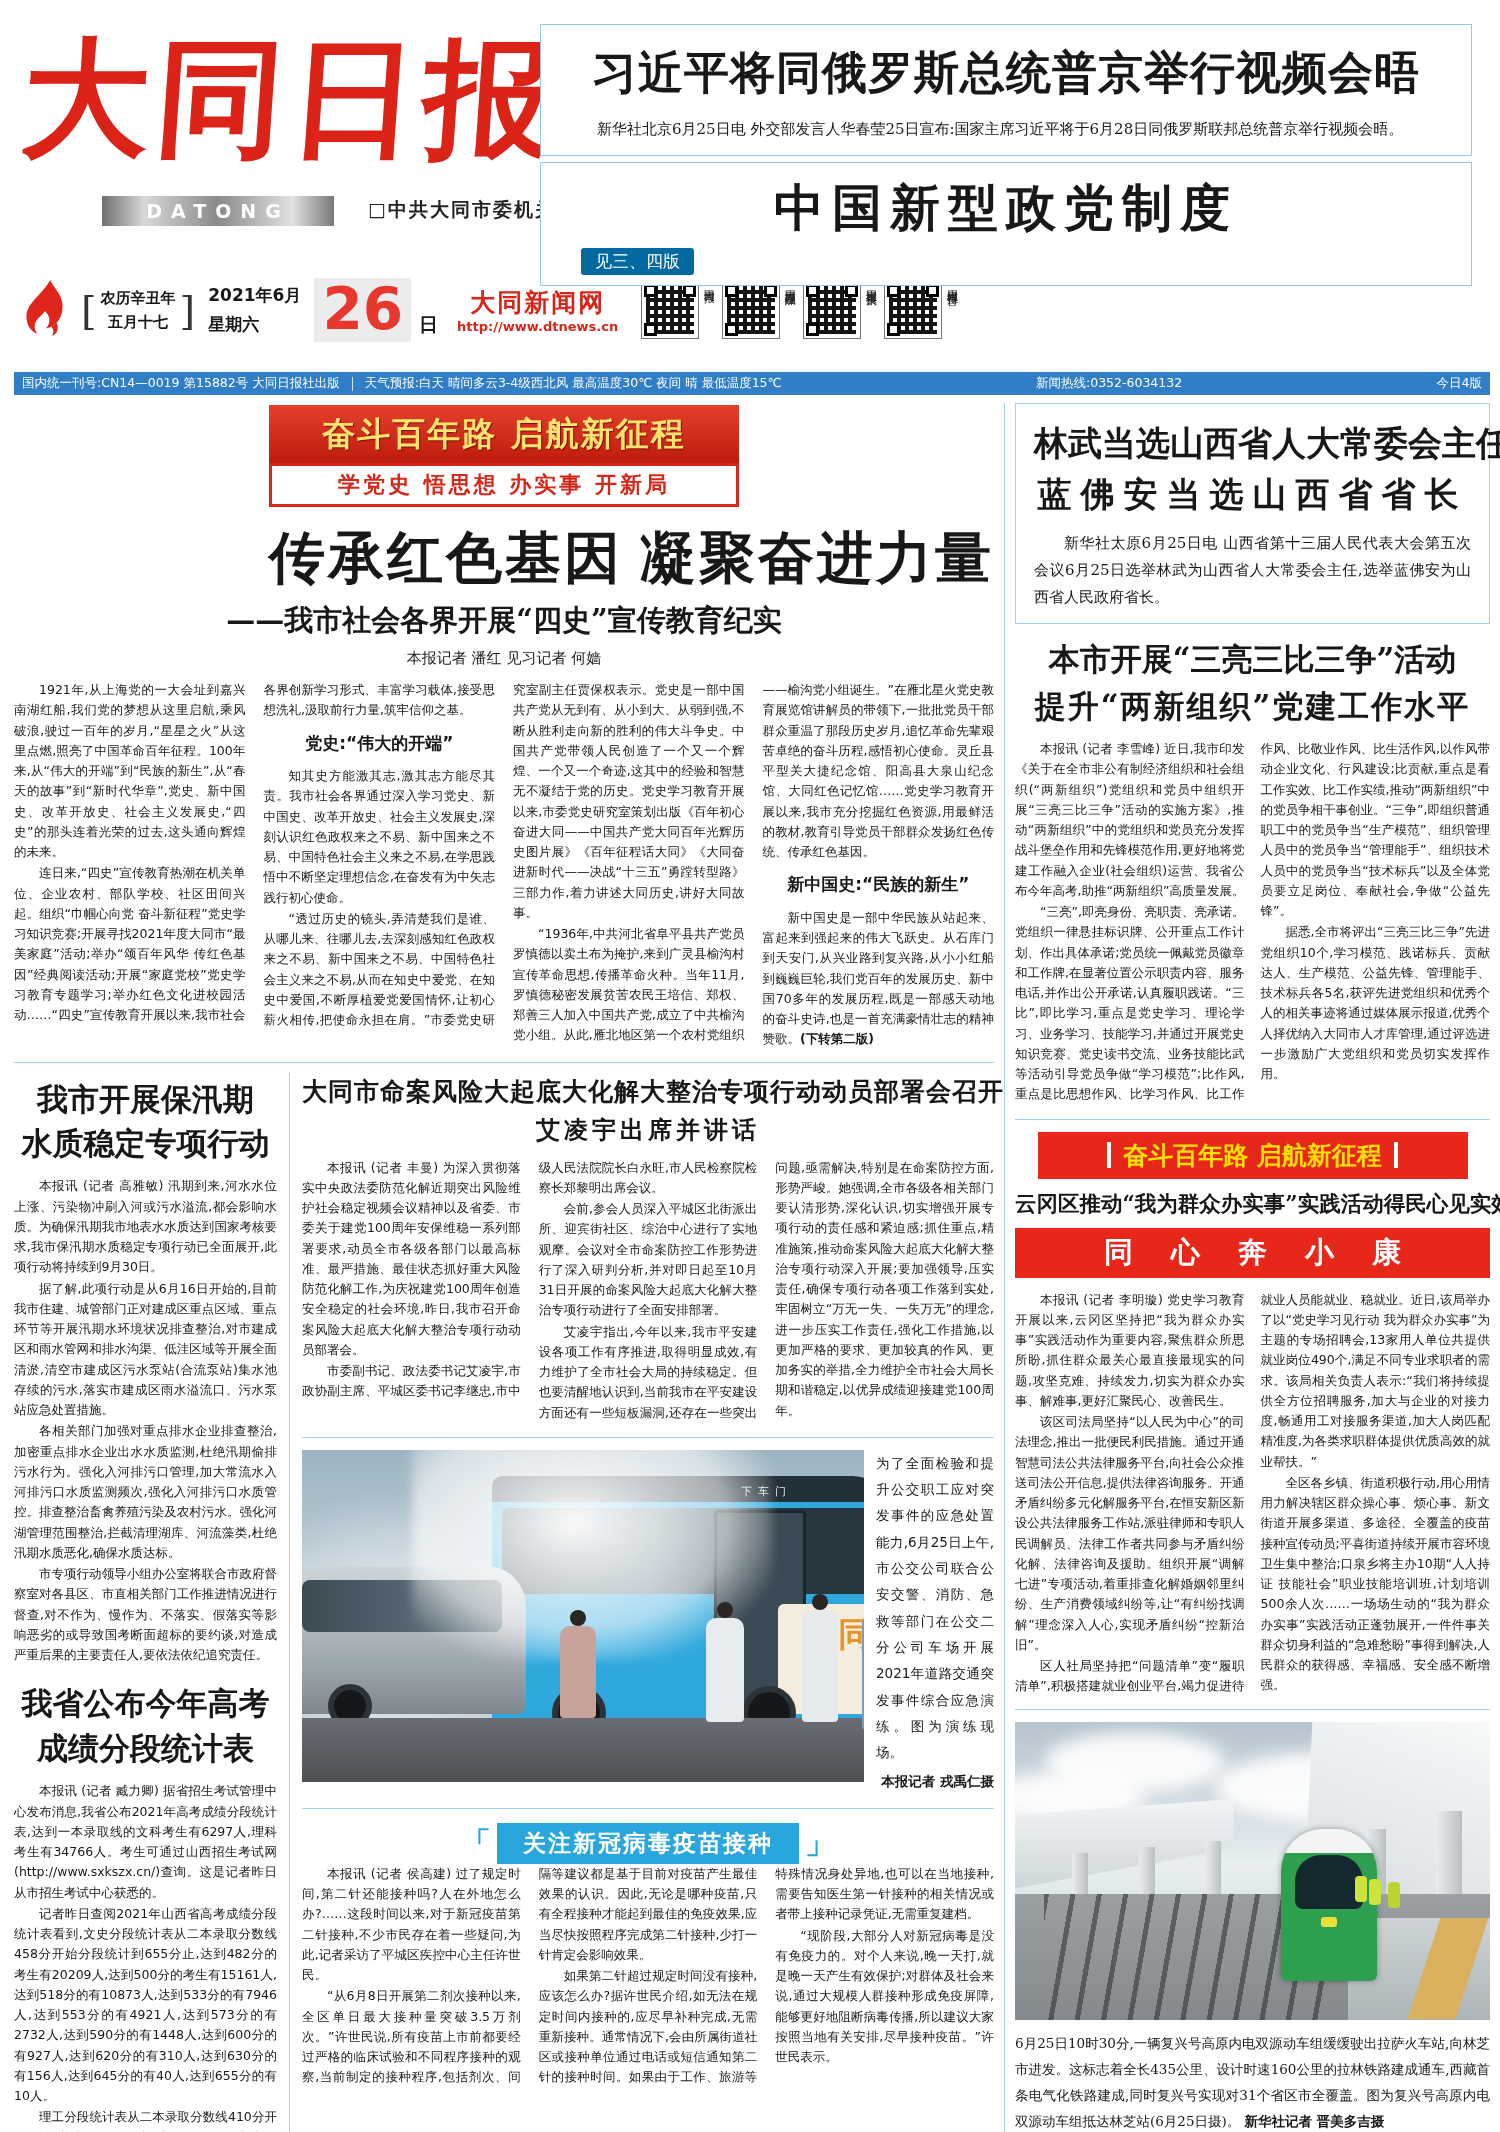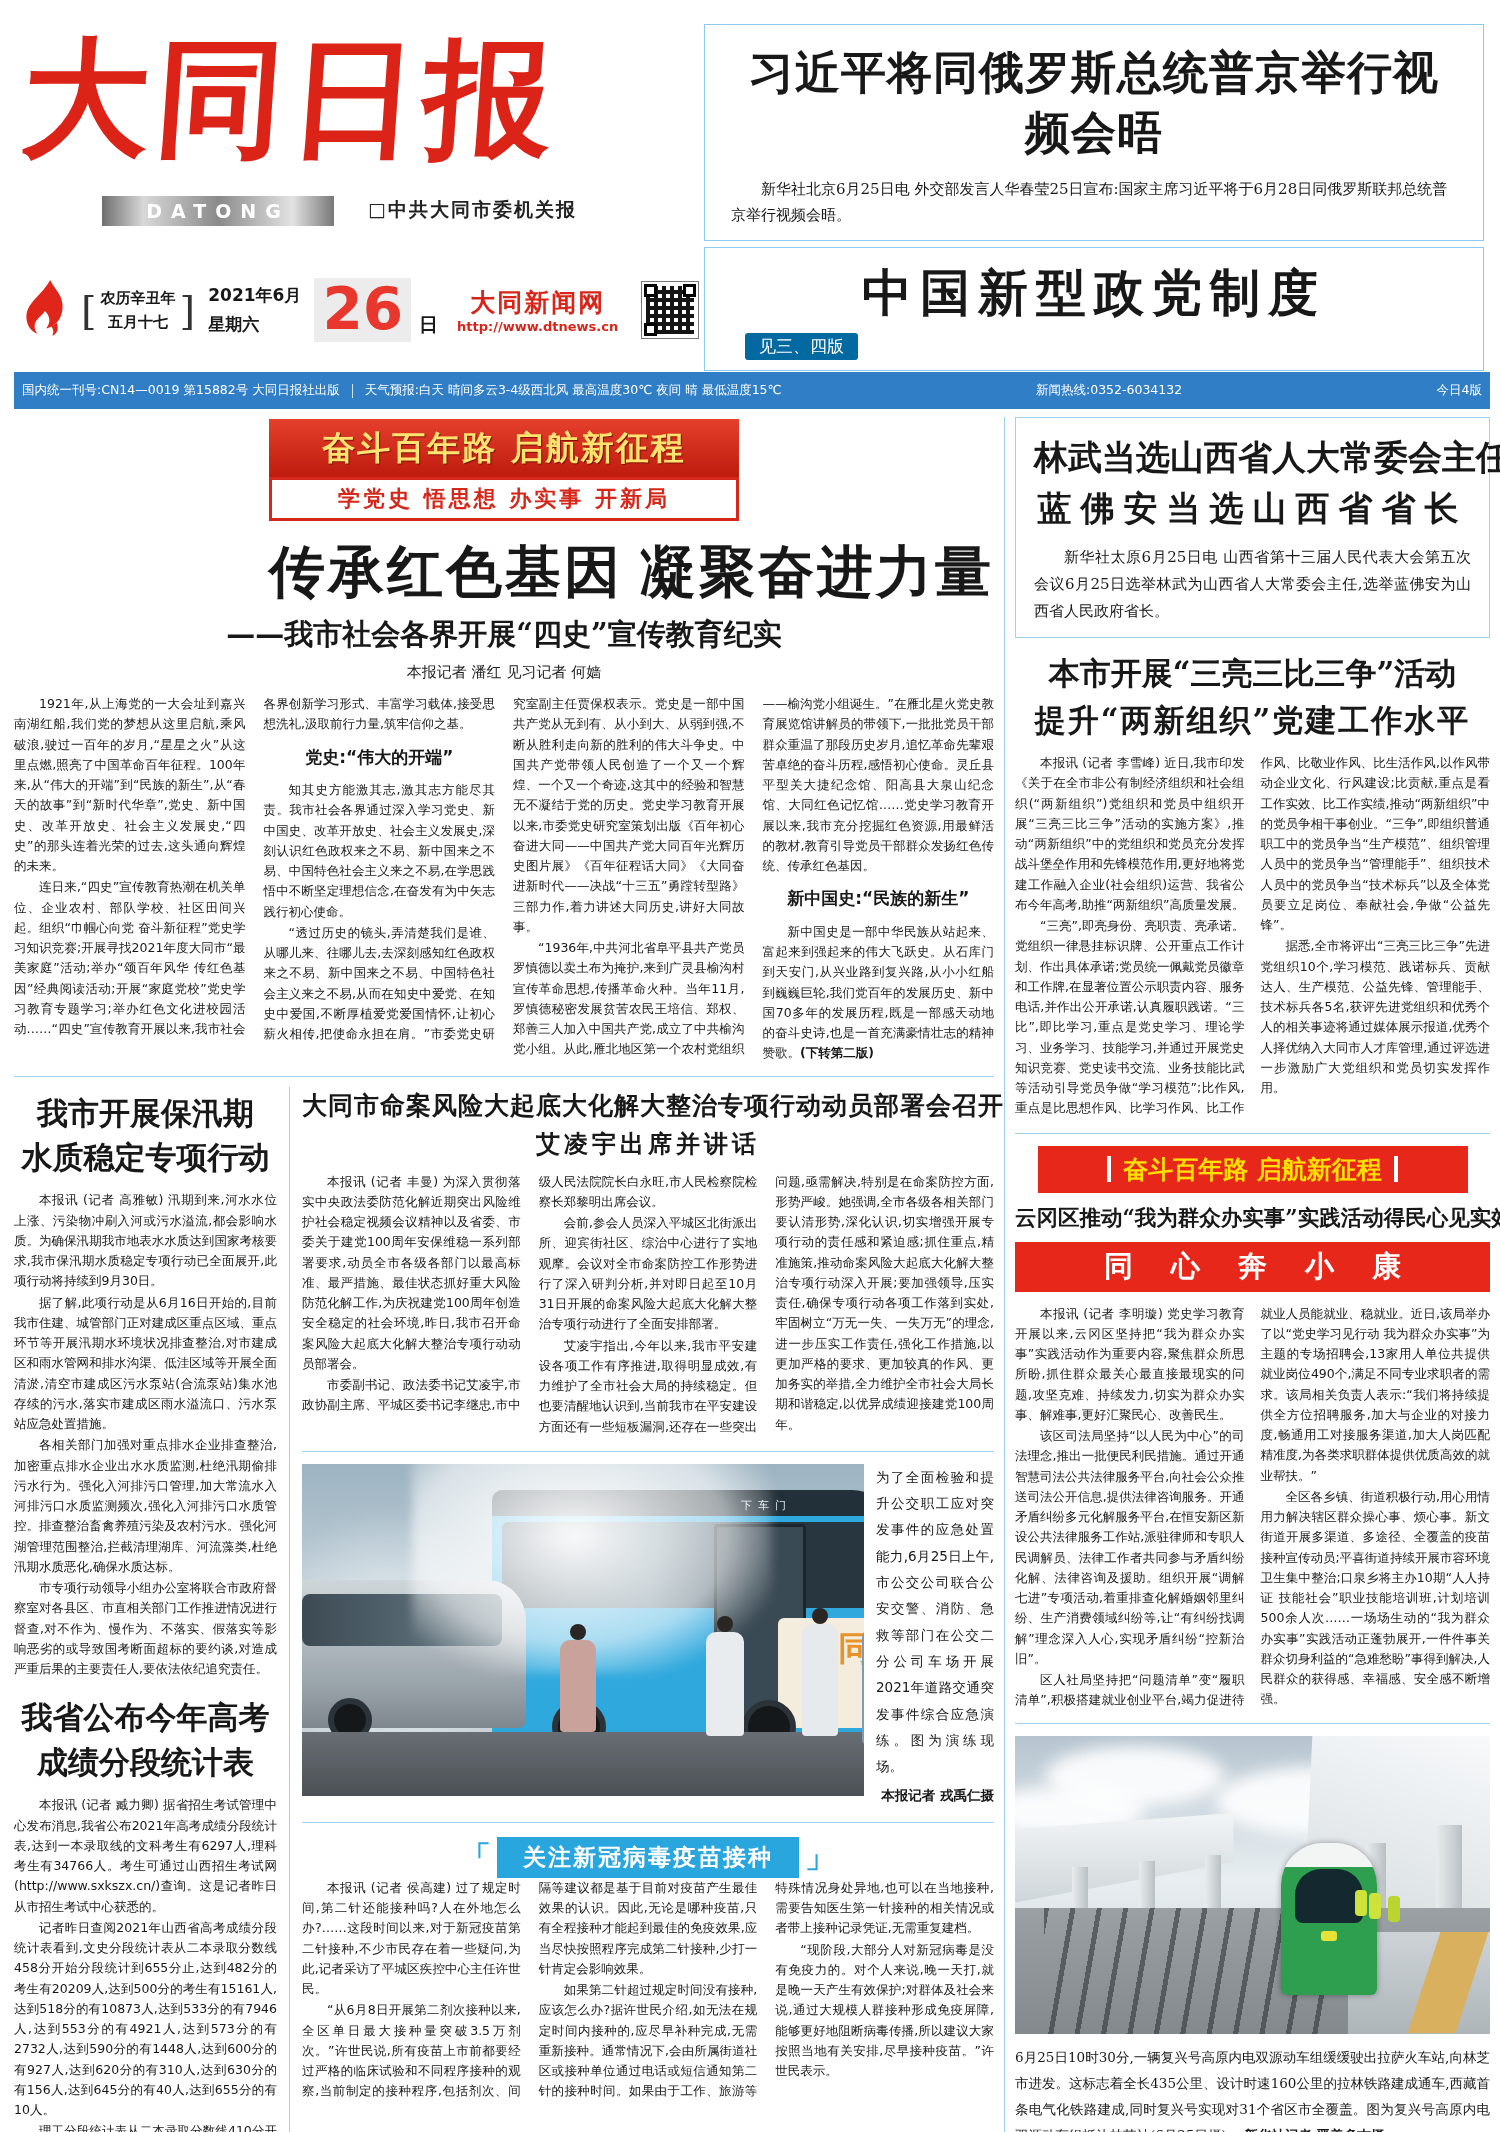--- a/index.html
+++ b/index.html
@@ -28,30 +28,30 @@
   .sitelogo .url { color:#d8251a; font-size:13px; font-weight:bold; }
   .qr-strip { display:flex; gap:8px; margin-left:10px; }
   .qr-unit { display:flex; gap:3px; align-items:flex-start; }
   .qr { position:relative; background:#fff; border:1px solid #777; }
   .qr-sm { width:58px; height:58px; }
   .qr .px { position:absolute; inset:4px; background:repeating-linear-gradient(0deg,#151515 0 4px,transparent 4px 8px),repeating-linear-gradient(90deg,#151515 0 4px,#fff 4px 8px); }
   .qr i { position:absolute; width:13px; height:13px; border:3px solid #000; background:#fff; }
   .qr .e1 { left:2px; top:2px; } .qr .e2 { right:2px; top:2px; } .qr .e3 { left:2px; bottom:2px; }
   .qr-label { writing-mode:vertical-rl; font-size:11px; letter-spacing:1px; line-height:1.1; color:#222; }
 
-  .head-right { position:absolute; right:6px; top:18px; width:780px; }
+  .head-right { position:absolute; right:18px; top:18px; width:932px; }
   .hbox { border:1px solid #8ecaed; background:#fff; }
   .hbox1 { padding:14px 26px 12px; }
   .hbox1 h1 { margin:4px 0 14px; text-align:center; font-family:"DejaVu Serif","Liberation Serif",serif; font-size:45px; letter-spacing:1px; font-weight:900; }
   .hbox1 p { margin:0; font-size:15px; line-height:1.7; text-indent:2em; font-family:"DejaVu Serif",serif; }
   .hbox2 { margin-top:6px; padding:10px 26px 10px; }
   .hbox2 h1 { margin:2px 0 6px; text-align:center; font-size:50px; font-weight:900; letter-spacing:8px; }
   .see-pages { display:inline-block; background:#0369a1; color:#fff; font-size:17px; font-weight:normal; padding:2px 14px; border-radius:3px; margin-left:14px; }
 
-  .infobar { height:37px; background:#2f7ec6; color:#fff; display:flex; align-items:center; font-size:12.5px; padding:0 8px; gap:12px; white-space:nowrap; }
+  .infobar { height:23px; background:#2f7ec6; color:#fff; display:flex; align-items:center; font-size:12.5px; padding:0 8px; gap:12px; white-space:nowrap; }
   .infobar .sep { width:1px; height:14px; background:#cfe4f5; }
   .infobar .sp { flex:1; }
 
   
   .main { display:flex; gap:10px; padding-top:8px; }
   .main-left { width:980px; }
   .vrule { width:1px; background:#9ed3f0; }
   .main-right { flex:1; min-width:0; }
 
   

